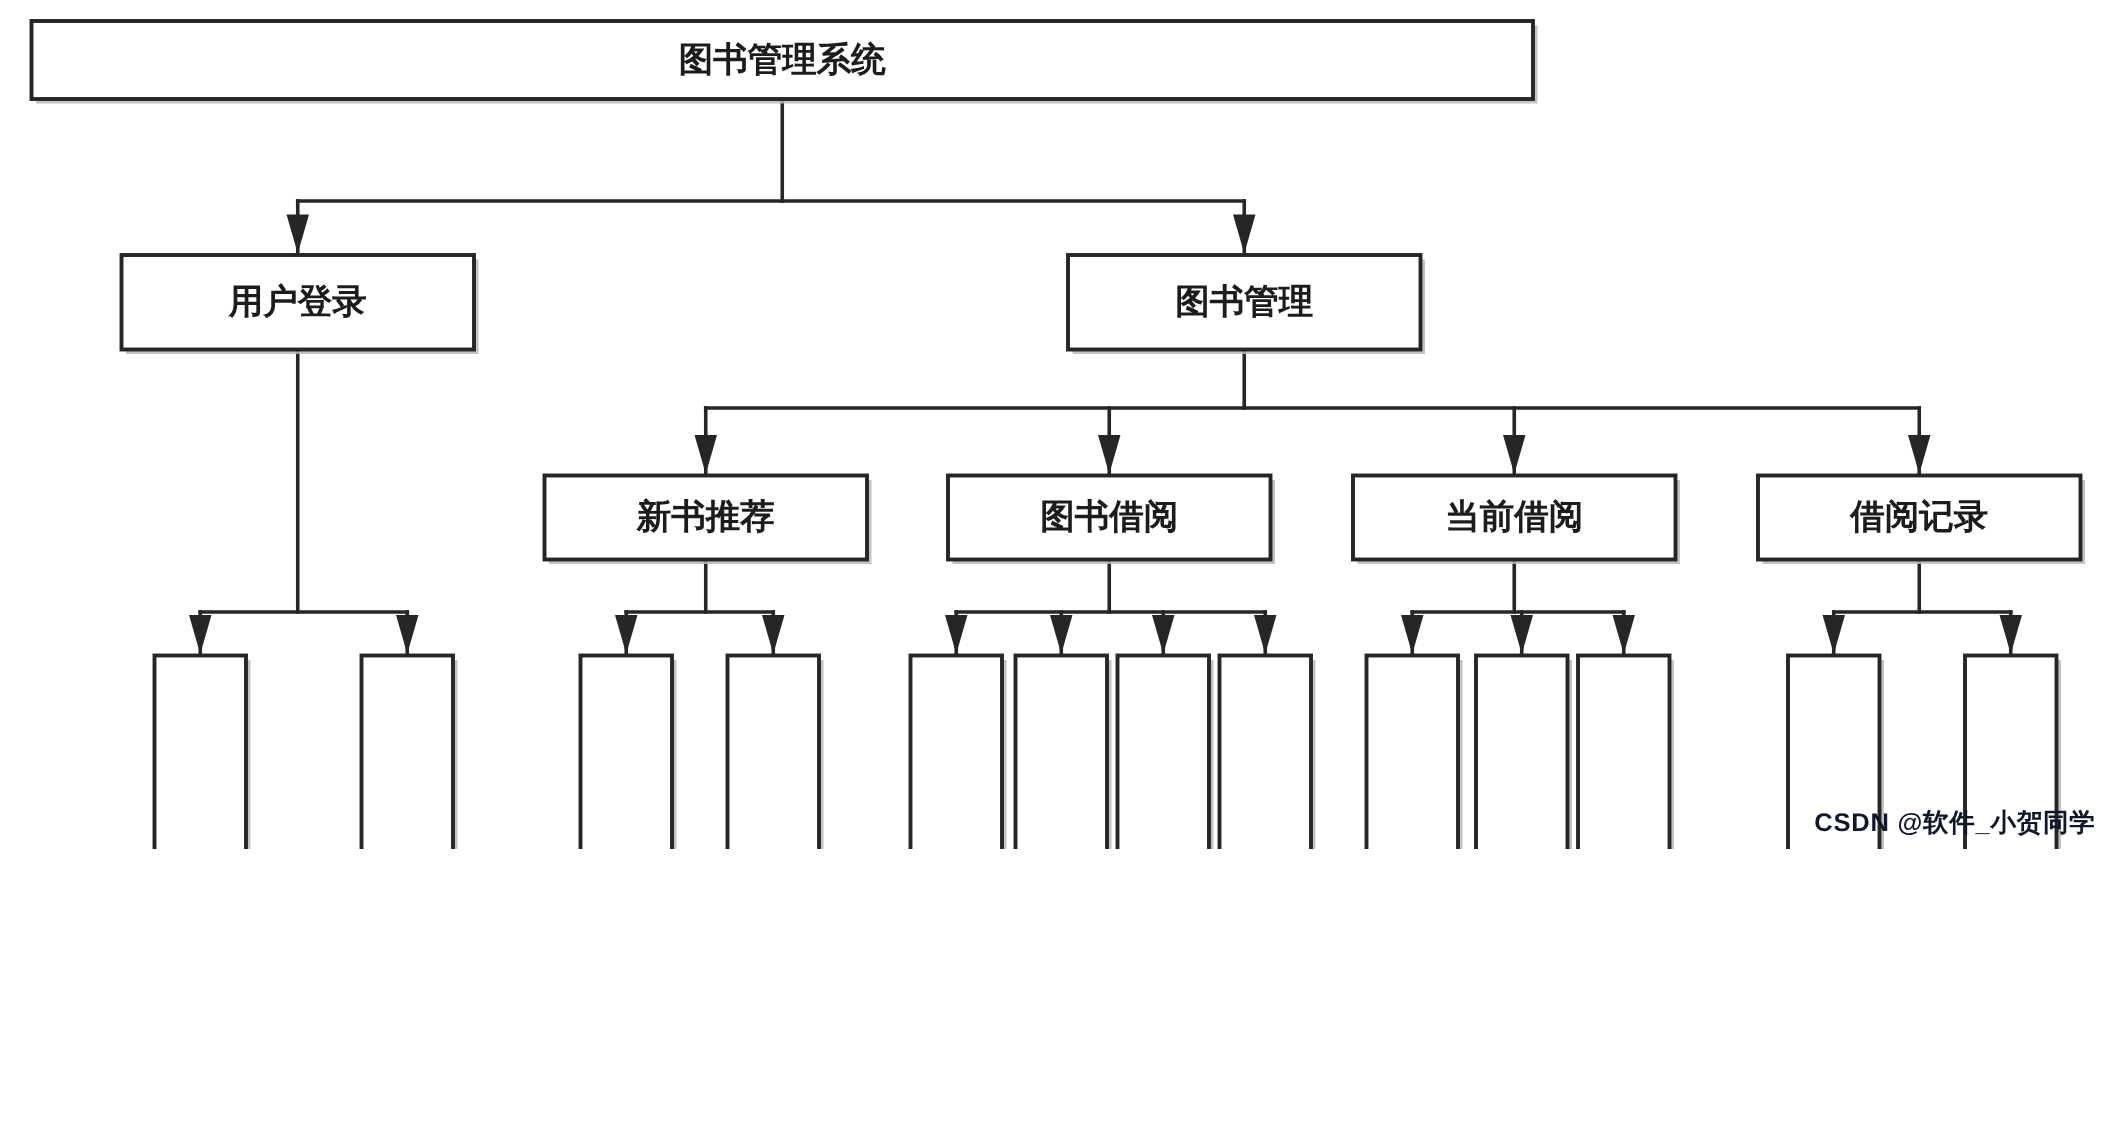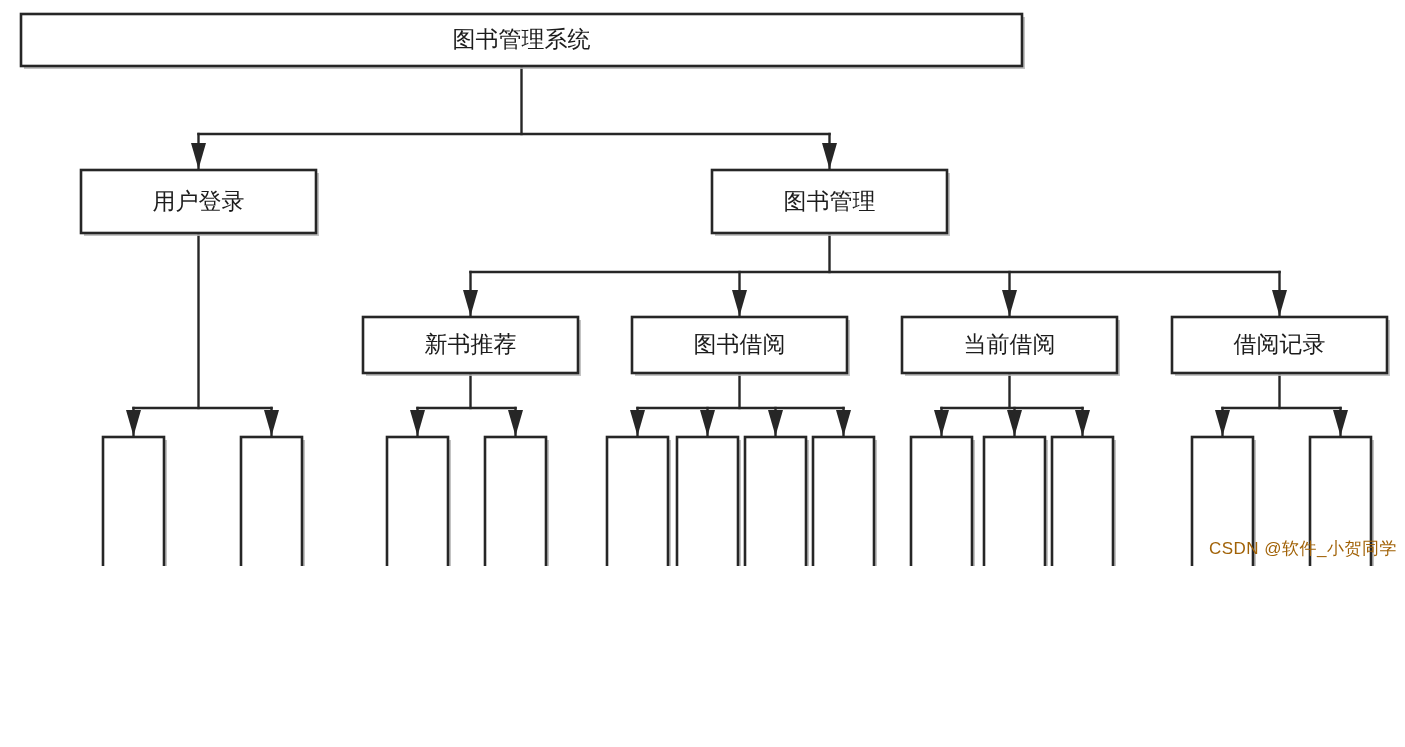--- a/index.html
+++ b/index.html
@@ -9,20 +9,21 @@
   }
   body {
     font-family: "Liberation Sans", "DejaVu Sans", sans-serif;
   }
   #diagram-root {
     position: relative;
     width: 1405px;
     height: 566px;
     background: #ffffff;
     overflow: hidden;
+    font-weight: bold;
   }
   svg#tree-svg {
     position: absolute;
     left: 0;
     top: 0;
     width: 1405px;
     height: 747px;
   }
   .node-box {
     fill: #ffffff;
@@ -64,21 +65,21 @@
     color: #1c1c1c;
     font-family: "Liberation Sans", "DejaVu Sans", sans-serif;
     white-space: nowrap;
     pointer-events: none;
   }
   .watermark {
     position: absolute;
     right: 8px;
     bottom: 6px;
     font-size: 17px;
-    color: #a16207;
+    color: #0f172a;
     font-family: "Liberation Sans", "DejaVu Sans", sans-serif;
     letter-spacing: 0.5px;
     user-select: none;
   }
 </style>
 </head>
 <body>
 
 <div id="diagram-root">
   <svg id="tree-svg" viewBox="0 0 1405 747" xmlns="http://www.w3.org/2000/svg">

